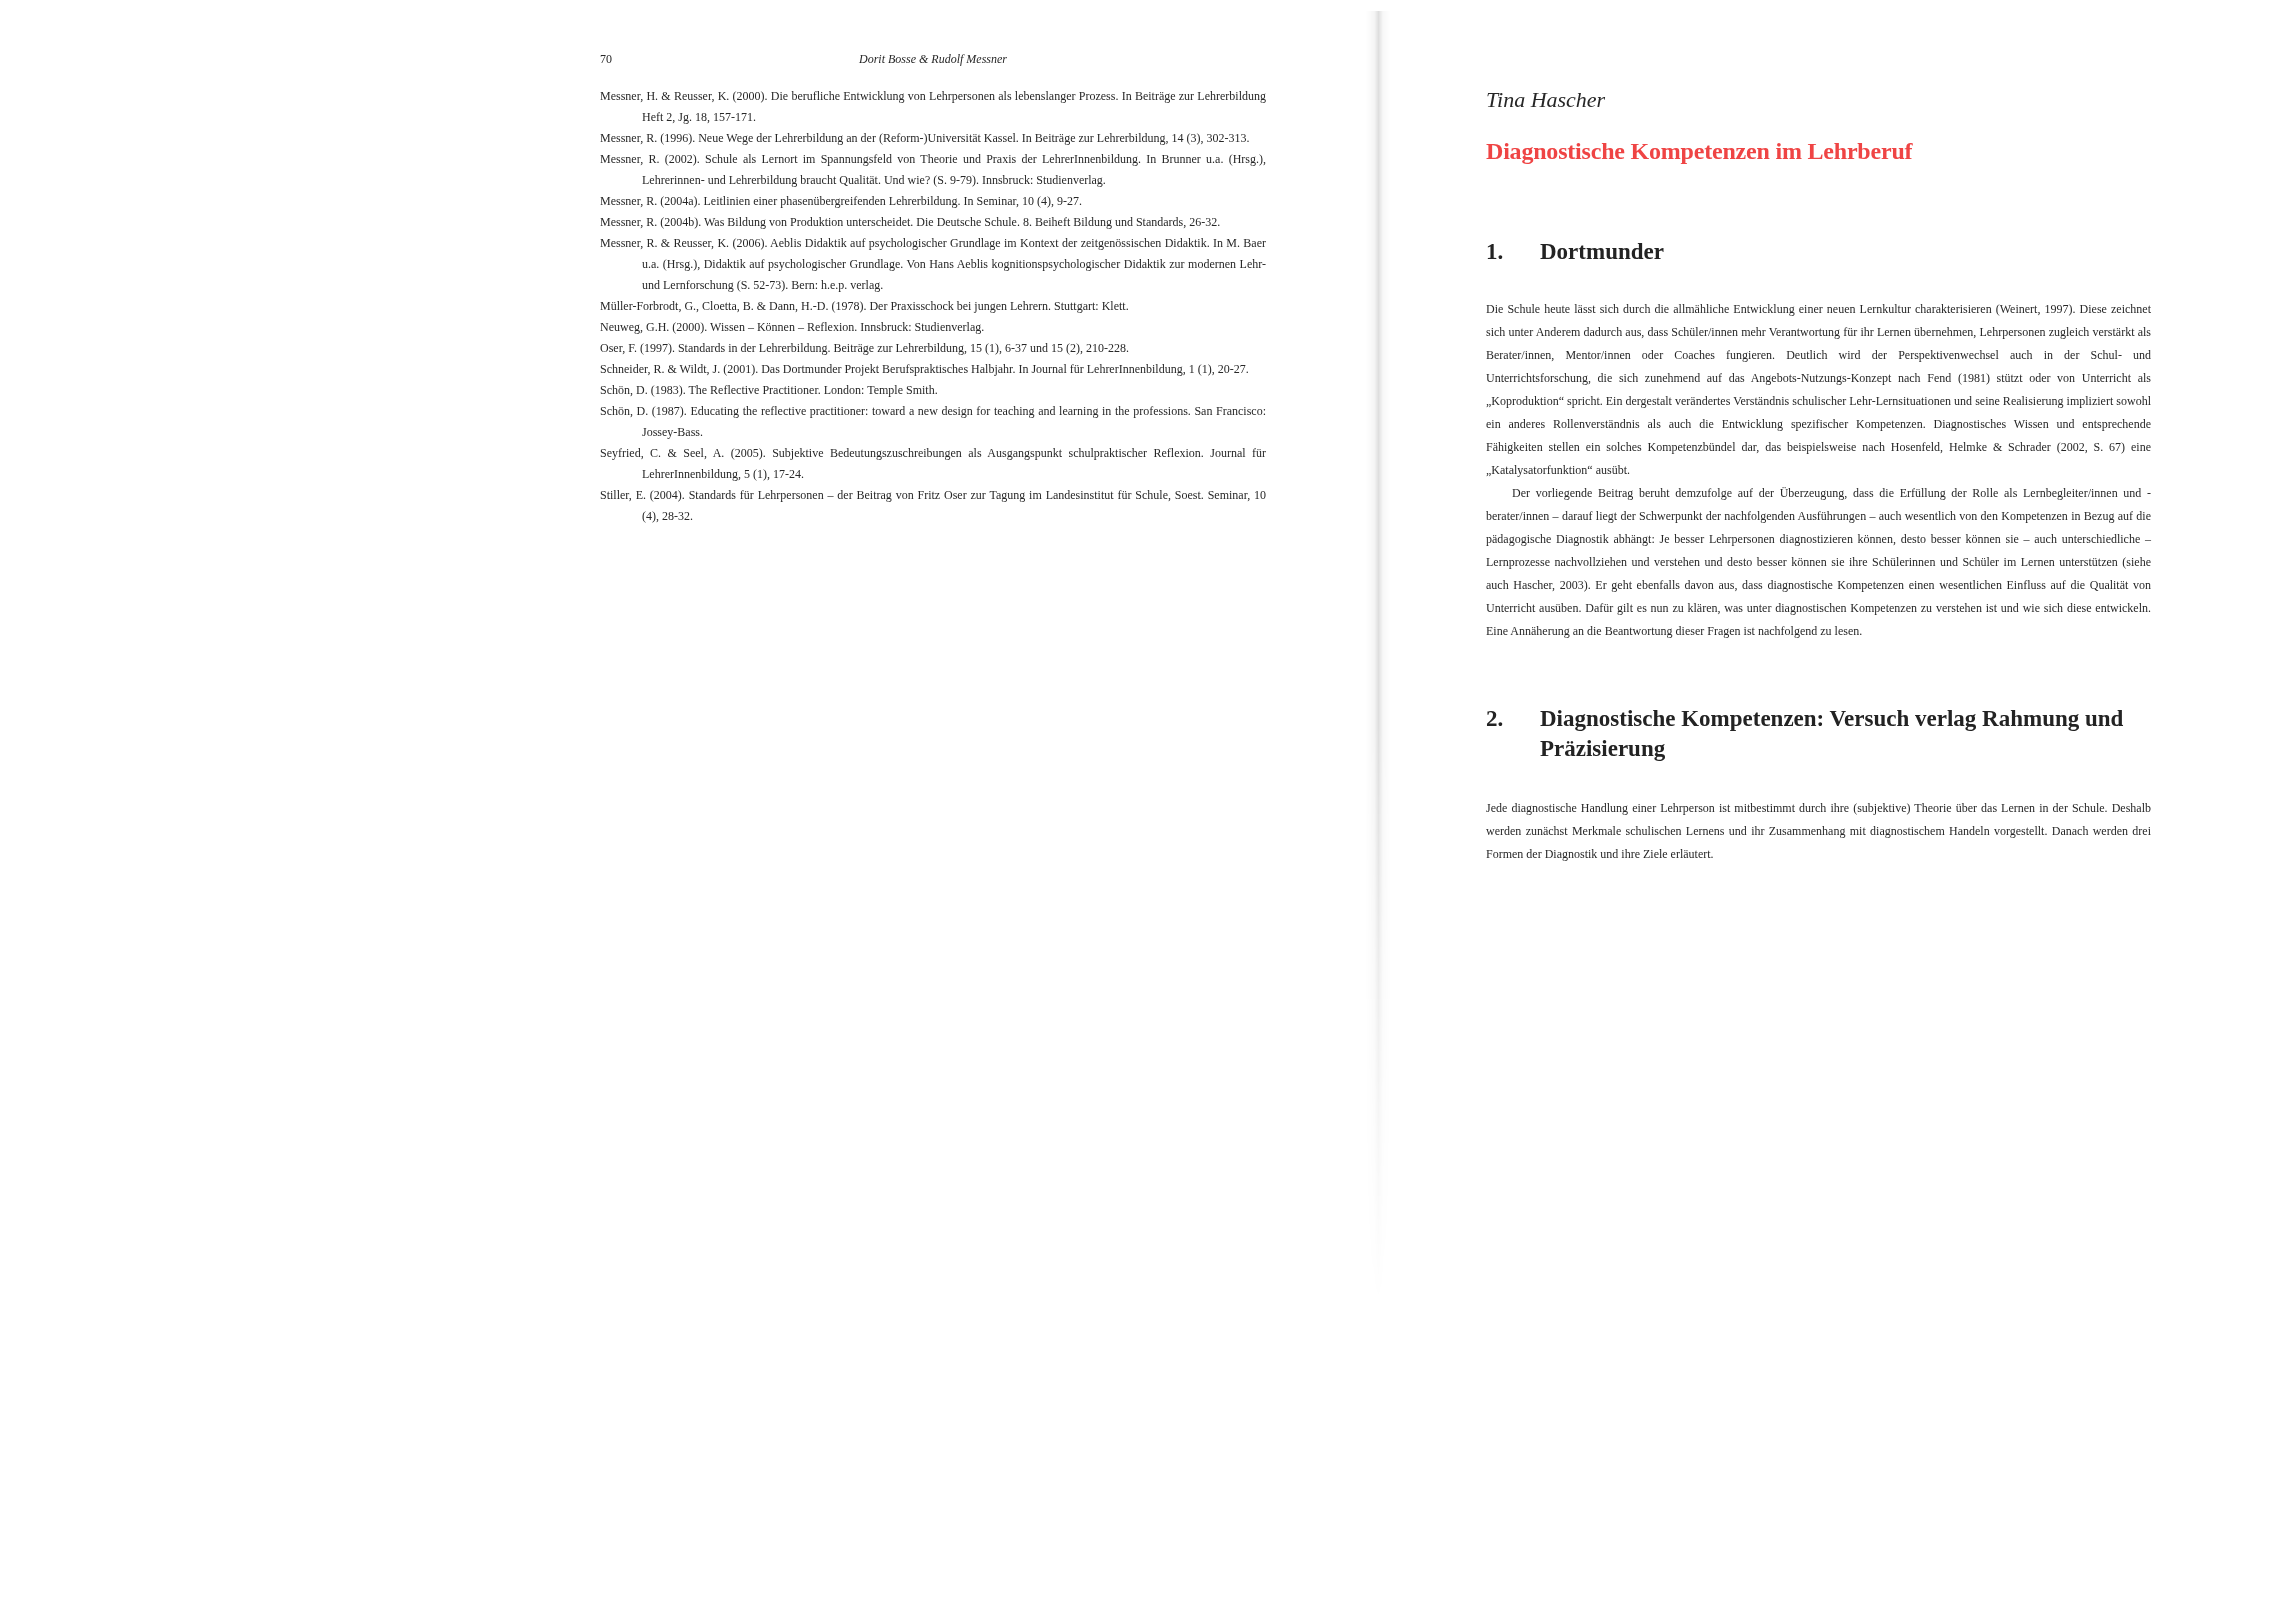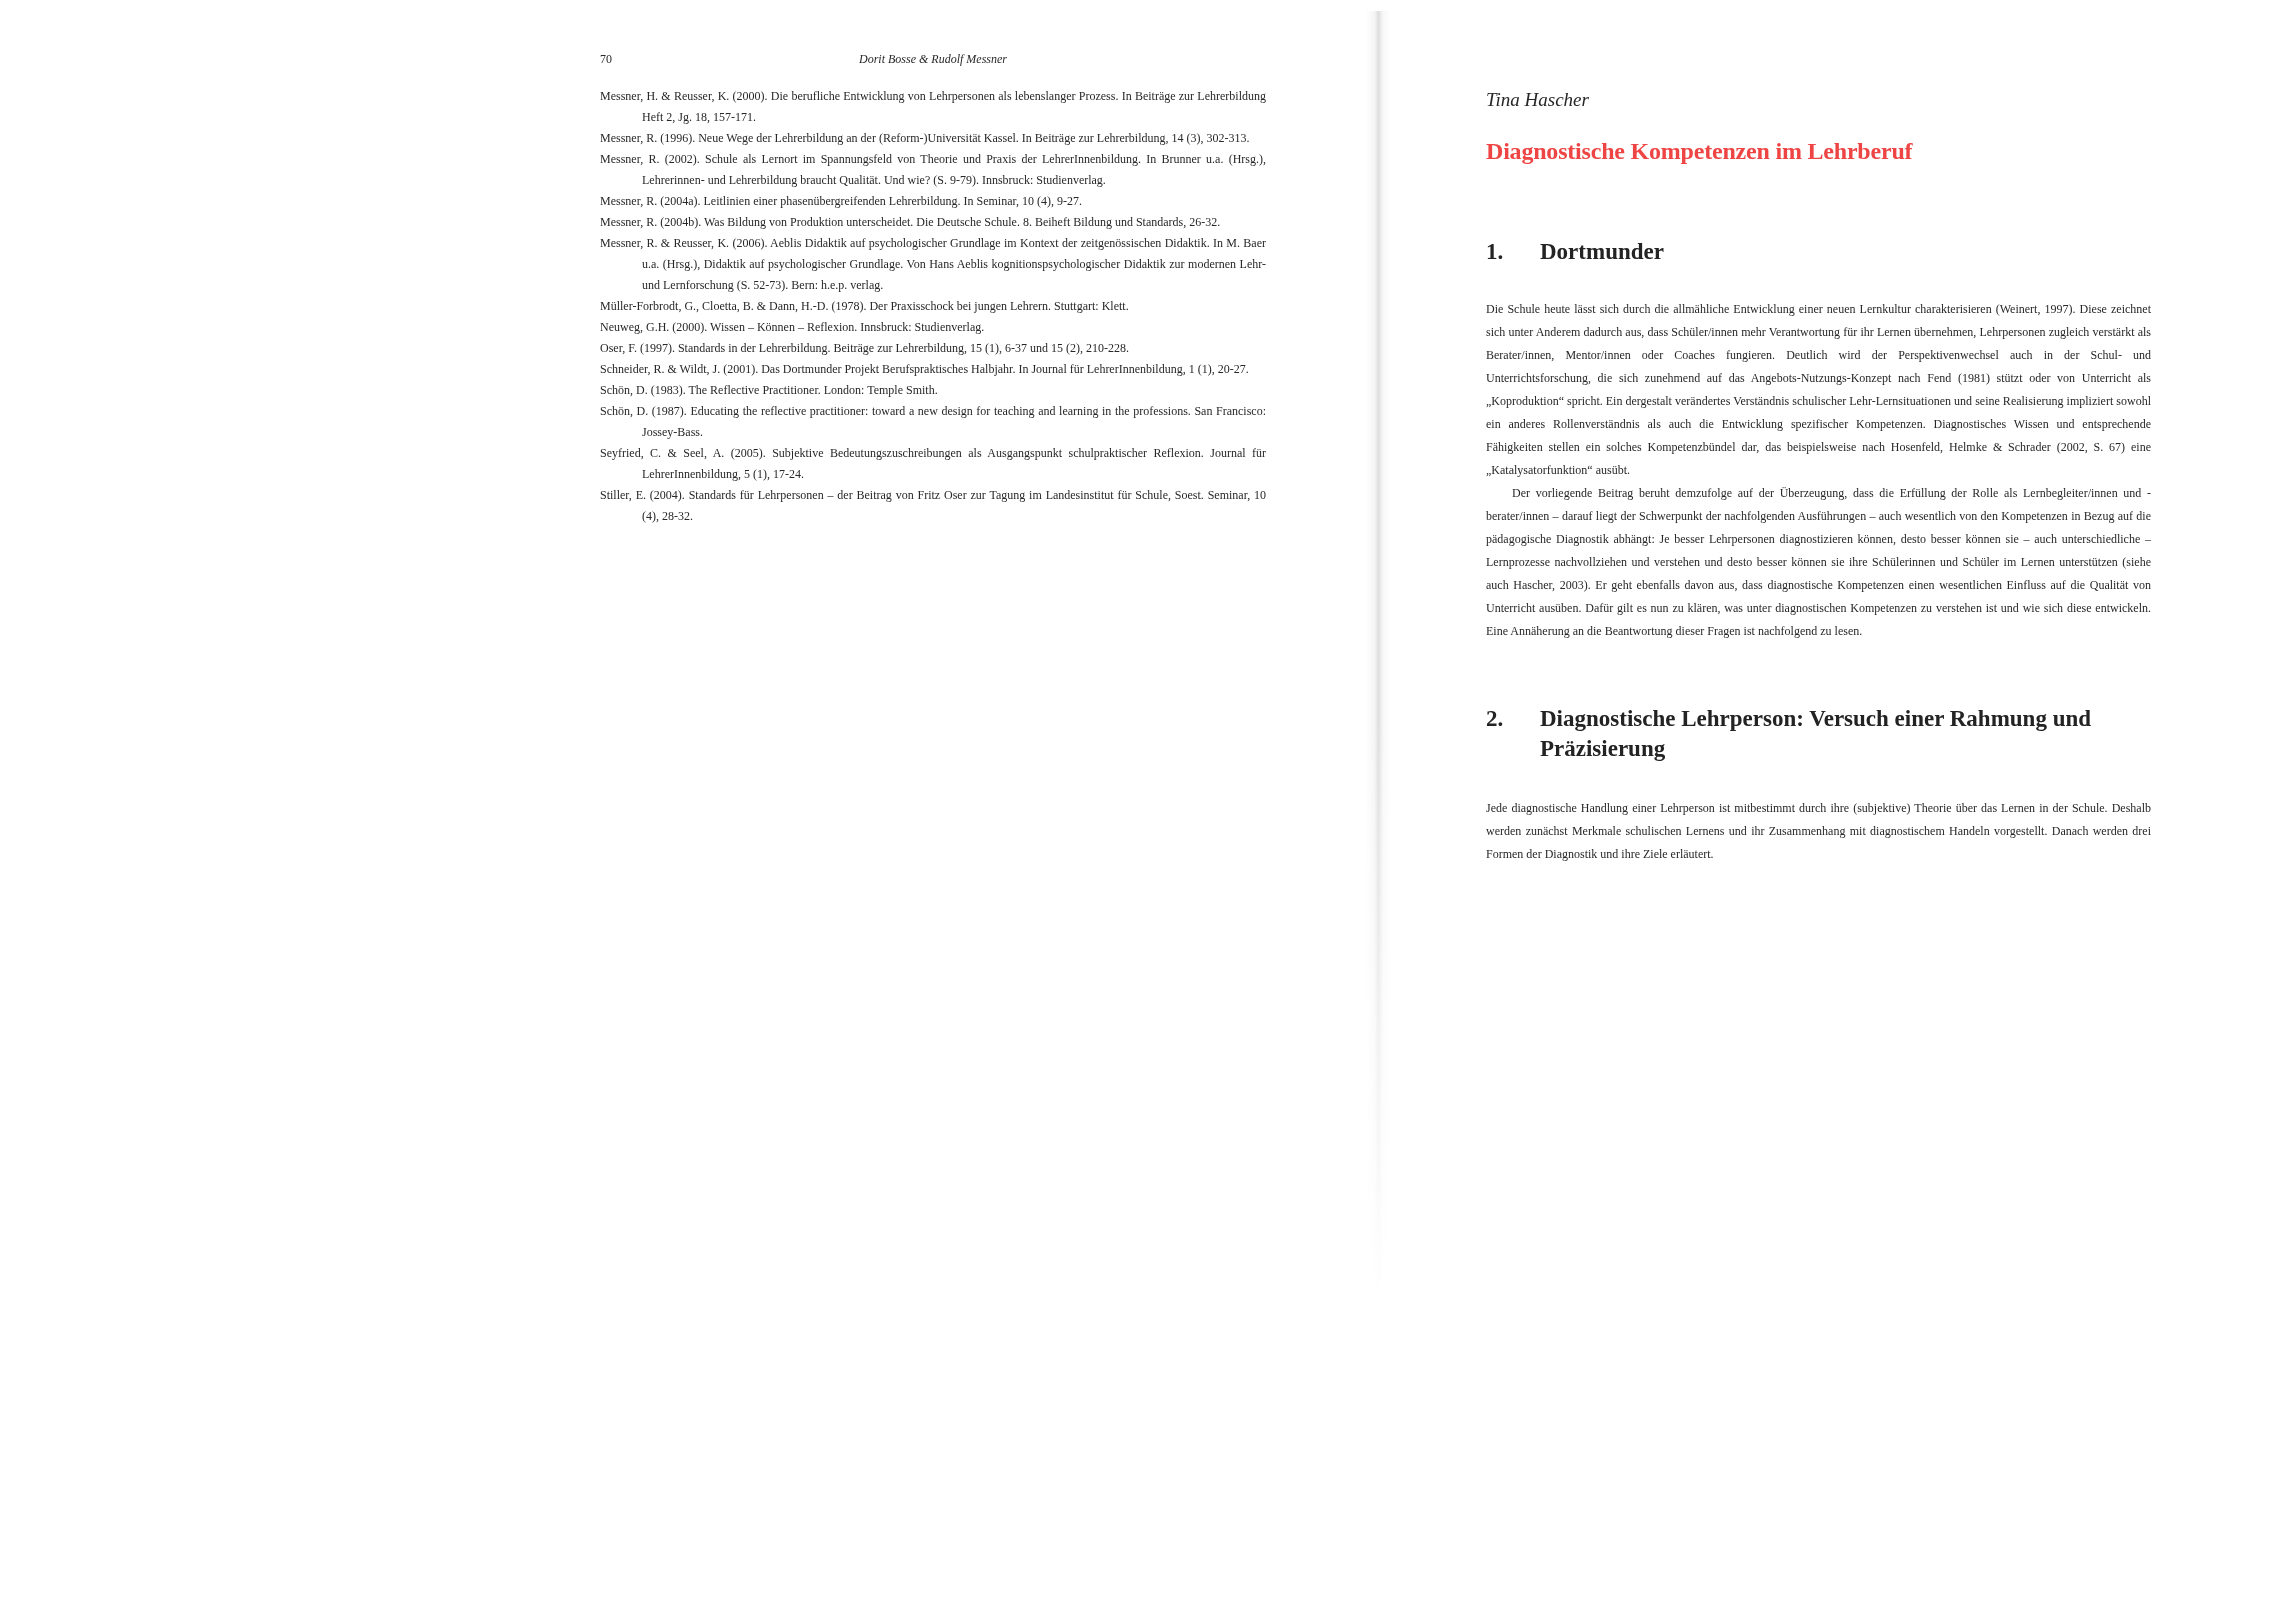--- a/index.html
+++ b/index.html
@@ -26,21 +26,21 @@
   
   .page.left { left: 600px; top: 48px; width: 666px; }
   .lp-head { position: relative; height: 22px; font-size: 12px; line-height: 22px; }
   .pagenum { position: absolute; left: 0; top: 0; }
   .runhead { position: absolute; left: 0; right: 0; text-align: center; font-style: italic; }
   .refs { margin-top: 15.7px; font-size: 12px; line-height: 21px; text-align: justify; }
   .ref { margin: 0; padding-left: 42px; text-indent: -42px; }
 
   
   .page.right { left: 1486px; top: 89px; width: 665px; }
-  .author { margin: 0; font-style: italic; font-size: 19px; line-height: 22px; }
+  .author { margin: 0; font-style: italic; font-size: 22px; line-height: 22px; }
   .title  { margin: 25px 0 0 0; font-size: 24px; line-height: 31px; font-weight: bold; letter-spacing: -0.2px; color: #ef4444; }
   .sec-head { display: flex; font-weight: bold; font-size: 23px; line-height: 30px; color: #232323; }
   .sec-num { width: 54px; flex: none; }
   .sec-title { flex: 1; }
   .h1pos { margin-top: 70px; }
   .h2pos { margin-top: 61px; }
   .body { margin: 31px 0 0 0; font-size: 12px; line-height: 23px; text-align: justify; }
   .body.follow { margin-top: 0; }
   .body.indent { text-indent: 26px; }
   .body.after-h2 { margin-top: 33px; }
@@ -81,19 +81,19 @@
 
     <div class="sec-head h1pos">
       <span class="sec-num">1.</span>
       <span class="sec-title">Dortmunder</span>
     </div>
     <p class="body">Die Schule heute lässt sich durch die allmähliche Entwicklung einer neuen Lernkultur charakterisieren (Weinert, 1997). Diese zeichnet sich unter Anderem dadurch aus, dass Schüler/innen mehr Verantwortung für ihr Lernen übernehmen, Lehrpersonen zugleich verstärkt als Berater/innen, Mentor/innen oder Coaches fungieren. Deutlich wird der Perspektivenwechsel auch in der Schul- und Unterrichtsforschung, die sich zunehmend auf das Angebots-Nutzungs-Konzept nach Fend (1981) stützt oder von Unterricht als „Koproduktion“ spricht. Ein dergestalt verändertes Verständnis schulischer Lehr-Lernsituationen und seine Realisierung impliziert sowohl ein anderes Rollenverständnis als auch die Entwicklung spezifischer Kompetenzen. Diagnostisches Wissen und entsprechende Fähigkeiten stellen ein solches Kompetenzbündel dar, das beispielsweise nach Hosenfeld, Helmke &amp; Schrader (2002, S. 67) eine „Katalysatorfunktion“ ausübt.</p>
     <p class="body follow indent">Der vorliegende Beitrag beruht demzufolge auf der Überzeugung, dass die Erfüllung der Rolle als Lernbegleiter/innen und -berater/innen – darauf liegt der Schwerpunkt der nachfolgenden Ausführungen – auch wesentlich von den Kompetenzen in Bezug auf die pädagogische Diagnostik abhängt: Je besser Lehrpersonen diagnostizieren können, desto besser können sie – auch unterschiedliche – Lernprozesse nachvollziehen und verstehen und desto besser können sie ihre Schülerinnen und Schüler im Lernen unterstützen (siehe auch Hascher, 2003). Er geht ebenfalls davon aus, dass diagnostische Kompetenzen einen wesentlichen Einfluss auf die Qualität von Unterricht ausüben. Dafür gilt es nun zu klären, was unter diagnostischen Kompetenzen zu verstehen ist und wie sich diese entwickeln. Eine Annäherung an die Beantwortung dieser Fragen ist nachfolgend zu lesen.</p>
 
     <div class="sec-head h2pos">
       <span class="sec-num">2.</span>
-      <span class="sec-title">Diagnostische Lehrperson: Versuch einer Rahmung und Präzisierung</span>
+      <span class="sec-title">Diagnostische Kompetenzen: Versuch verlag Rahmung und Präzisierung</span>
     </div>
     <p class="body after-h2">Jede diagnostische Handlung einer Lehrperson ist mitbestimmt durch ihre (subjektive) Theorie über das Lernen in der Schule. Deshalb werden zunächst Merkmale schulischen Lernens und ihr Zusammenhang mit diagnostischem Handeln vorgestellt. Danach werden drei Formen der Diagnostik und ihre Ziele erläutert.</p>
   </section>
 
 </div>
 
 
 </body></html>

